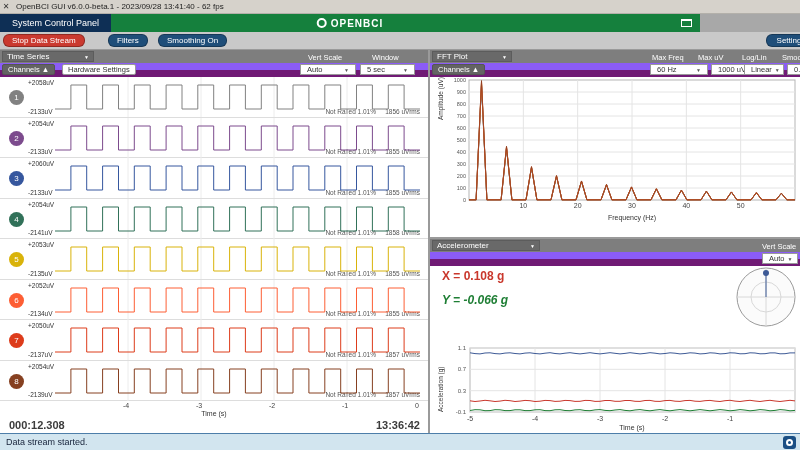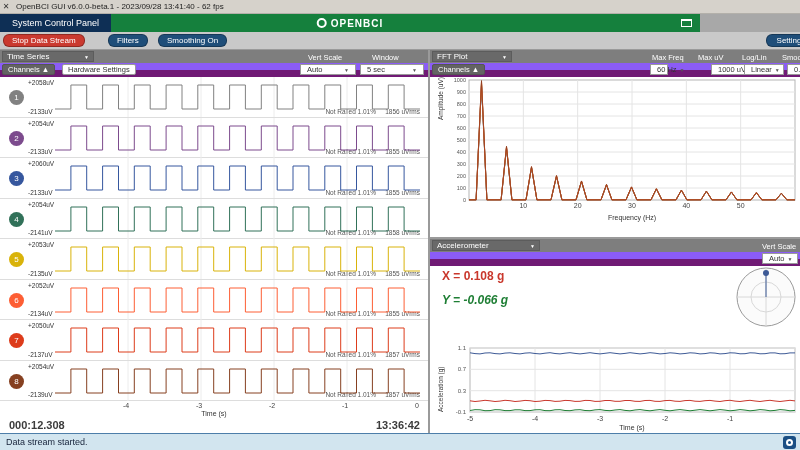--- a/index.html
+++ b/index.html
@@ -111,21 +111,21 @@
     <span class="hlabel" style="left:308px">Vert Scale</span>
     <span class="hlabel" style="left:372px">Window</span>
   </div>
   <div class="subrow" style="left:0;top:63px;width:428px">
     <div class="sbtn dark" style="left:2px">Channels ▲</div>
     <div class="sbtn light" style="left:62px">Hardware Settings</div>
     <div class="dd" style="left:300px;width:56px">
       <span>Auto</span>
       <span class="caret">▼</span>
     </div>
-    <div class="dd" style="left:360px;width:64px">
+    <div class="dd" style="left:360px;width:55px">
       <span>5 sec</span>
       <span class="caret">▼</span>
     </div>
   </div>
 
   <div id="ts-rows">
       <div class="ts-row">
       <div class="ch-badge" style="background: rgb(129, 129, 129);">1</div>
       <span class="ts-max">+2058uV</span>
       <span class="ts-min">-2133uV</span>
@@ -258,21 +258,21 @@
       <span>FFT Plot</span>
       <span class="caret">▼</span>
     </div>
     <span class="hlabel" style="left:222px">Max Freq</span>
     <span class="hlabel" style="left:268px">Max uV</span>
     <span class="hlabel" style="left:312px">Log/Lin</span>
     <span class="hlabel" style="left:352px">Smooth</span>
   </div>
   <div class="subrow" style="left:430px;top:63px;width:370px;overflow:visible">
     <div class="sbtn dark" style="left:2px">Channels ▲</div>
-    <div class="dd" style="left:220px;width:18px">
+    <div class="dd" style="left:220px;width:58px">
       <span>60 Hz</span>
       <span class="caret">▼</span>
     </div>
     <div class="dd" style="left:281px;width:68px">
       <span>1000 uV</span>
       <span class="caret">▼</span>
     </div>
     <div class="dd" style="left:314px;width:40px">
       <span>Linear</span>
       <span class="caret">▼</span>

